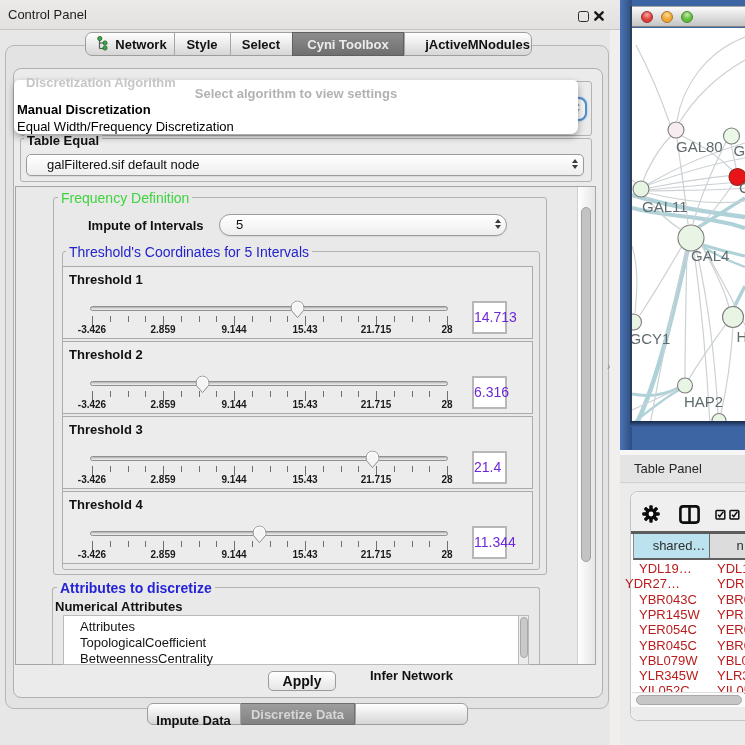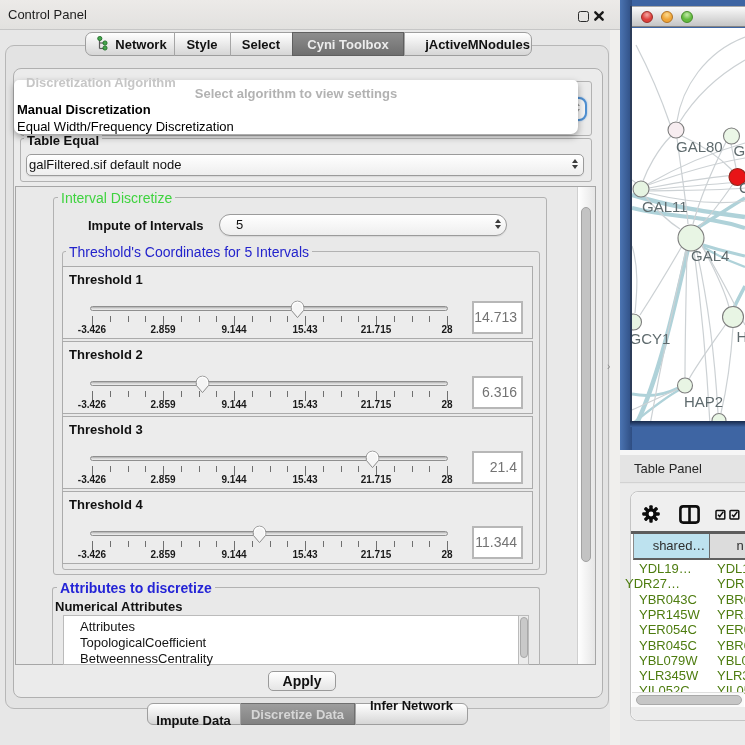--- a/index.html
+++ b/index.html
@@ -5,33 +5,33 @@
 html,body { width:745px; height:745px; }
 body { font-family:"Liberation Sans", sans-serif; background:#e7e7e7; position:relative; overflow:hidden; }
 .abs { position:absolute; }
 .tpanel { position:absolute; width:471px; height:73px; border:1px solid #ababab; background:#ececec; }
 .tlabel { position:absolute; left:6px; top:5px; font-size:13px; font-weight:bold; color:#111; }
 .track { position:absolute; left:27px; top:39px; width:358px; height:5px; border-radius:3px;
          background:linear-gradient(#adadad 0%,#dcdcdc 55%,#efefef 100%); border:1px solid #8f8f8f; }
 .tick { position:absolute; top:49px; width:1px; background:#6f6f6f; }
 .tlab { position:absolute; top:57px; width:60px; text-align:center; font-size:10px; font-weight:bold; color:#1a1a1a; }
 .thumb { position:absolute; top:33px; }
-.vbox { position:absolute; left:409px; top:34px; width:51px; height:33px; background:#fff;
-        border:2px solid #b7b7b7; font-size:14px; color:#737373; text-align:right;
+.vbox { position:absolute; left:409px; top:34px; width:35px; height:33px; background:#fff;
+        border:2px solid #b7b7b7; font-size:14px; color:#6d28d9; text-align:right;
         line-height:29px; padding-right:4px; }
 .gtitle { position:absolute; font-size:13px; font-weight:bold; padding:0 3px; background:#ebebeb; white-space:nowrap; }
 .gbox { position:absolute; border:1px solid #b2b2b2; border-radius:3px; }
 .combo { position:absolute; height:22px; border:1px solid #9b9b9b; border-radius:5px;
          background:linear-gradient(#ffffff,#eeeeee); font-size:13px; color:#111; line-height:20px;
-         padding-left:2px; box-shadow:0 1px 1px rgba(0,0,0,0.08); }
+         padding-left:20px; box-shadow:0 1px 1px rgba(0,0,0,0.08); }
 .seg { position:absolute; border:1px solid #9e9e9e; background:linear-gradient(#ffffff,#d6d6d6); z-index:5; }
 .seglab { position:absolute; top:0; height:100%; display:flex; align-items:center; justify-content:center;
           font-size:13px; font-weight:600; color:#111; z-index:7; }
 .segdiv { position:absolute; top:0; width:1px; height:100%; background:#a5a5a5; z-index:6; }
-.cell { position:absolute; font-size:13px; color:#4d7c0f; white-space:nowrap; }
+.cell { position:absolute; font-size:13px; color:#b91c1c; white-space:nowrap; }
 .net { position:absolute; left:632px; top:27px; }
 </style></head>
 <body>
 
 <div class="abs" style="left:0;top:0;width:620px;height:30px;background:linear-gradient(#eceae8,#e2e1df);border-bottom:1px solid #c6c6c6;"></div>
 <div class="abs" style="left:8px;top:7px;font-size:13px;color:#1d1d1d;">Control Panel</div>
 <div class="abs" style="left:578px;top:11px;width:10.5px;height:10.5px;border:1.6px solid #2b2b2b;border-radius:2.5px;"></div>
 <svg class="abs" style="left:593px;top:10px;" width="12" height="12" viewBox="0 0 12 12">
 <line x1="2.3" y1="2.3" x2="9.7" y2="9.7" stroke="#1a1a1a" stroke-width="2.4" stroke-linecap="round"></line>
 <line x1="9.7" y1="2.3" x2="2.3" y2="9.7" stroke="#1a1a1a" stroke-width="2.4" stroke-linecap="round"></line>
@@ -200,21 +200,21 @@
 <div class="combo" style="left:26px;top:154px;width:558px;">galFiltered.sif default node</div>
 <div style="position:absolute;left:572px;top:158.5px;width:0;height:0;border-left:3.5px solid transparent;border-right:3.5px solid transparent;border-bottom:4.5px solid #3c3c3c;"></div>
 <div style="position:absolute;left:572px;top:165.0px;width:0;height:0;border-left:3.5px solid transparent;border-right:3.5px solid transparent;border-top:4.5px solid #3c3c3c;"></div>
 
 <div class="abs" style="left:15px;top:186px;width:581px;height:479px;background:#e9e9e9;border:1px solid #a6a6a6;"></div>
 
 <div class="abs" style="left:577px;top:187px;width:18px;height:477px;background:linear-gradient(90deg,#ffffff,#e6e6e6);border-left:1px solid #d0d0d0;"></div>
 <div class="abs" style="left:581px;top:207px;width:10px;height:355px;background:#c3c3c3;border:1px solid #a2a2a2;border-radius:5px;"></div>
 
 <div class="gbox" style="left:53px;top:197px;width:494px;height:378px;border-radius:3px;"></div>
-<div class="gtitle" style="left:58px;top:190px;color:#3fd33f;background:#e9e9e9;font-weight:normal;font-size:14px;">Interval Discretize</div>
+<div class="gtitle" style="left:58px;top:190px;color:#3fd33f;background:#e9e9e9;font-weight:normal;font-size:14px;">Frequency Definition</div>
 
 <div class="abs" style="left:88px;top:218px;font-size:13px;font-weight:bold;color:#111;">Impute of Intervals</div>
 <div class="combo" style="left:219px;top:214px;width:288px;border-radius:11px;padding-left:16px;">5</div>
 <div style="position:absolute;left:495px;top:218.5px;width:0;height:0;border-left:3.5px solid transparent;border-right:3.5px solid transparent;border-bottom:4.5px solid #3c3c3c;"></div>
 <div style="position:absolute;left:495px;top:225.0px;width:0;height:0;border-left:3.5px solid transparent;border-right:3.5px solid transparent;border-top:4.5px solid #3c3c3c;"></div>
 
 <div class="gbox" style="left:62px;top:251px;width:478px;height:319px;"></div>
 <div class="gtitle" style="left:66px;top:244px;color:#2323cc;background:#e9e9e9;font-weight:normal;font-size:14px;">Threshold's Coordinates for 5 Intervals</div>
 
 <div class="tpanel" style="left:62px;top:266px;">
@@ -374,21 +374,21 @@
 
 <div class="abs" style="left:268px;top:671px;width:68px;height:20px;border:1px solid #9a9a9a;border-radius:5px;
      background:linear-gradient(#ffffff,#e5e5e5);font-size:14px;font-weight:600;color:#111;text-align:center;line-height:19px;">Apply</div>
 
 <div class="seg" style="left:147px;top:703px;width:321px;height:22px;border-radius:6px;"></div>
 <div class="abs" style="left:240px;top:703px;width:115px;height:22px;background:linear-gradient(#9d9d9d,#828282);border:1px solid #6f6f6f;z-index:6;"></div>
 <div class="segdiv" style="left:240px;top:703px;height:22px;"></div>
 <div class="segdiv" style="left:355px;top:703px;height:22px;"></div>
 <div class="seglab" style="left:147px;top:703px;width:93px;height:34px;">Impute Data</div>
 <div class="seglab" style="left:240px;top:703px;width:115px;height:22px;color:#d6d6d6;">Discretize Data</div>
-<div class="seglab" style="left:355px;top:694px;width:113px;height:22px;text-align:center;">Infer Network</div>
+<div class="seglab" style="left:355px;top:664px;width:113px;height:22px;text-align:center;">Infer Network</div>
 
 <div class="abs" style="left:607px;top:361px;font-size:10px;color:#8a8a8a;">›</div>
 
 <div class="abs" style="left:14px;top:80px;width:564px;height:54px;background:#ffffff;border-radius:5px 5px 7px 7px;
      box-shadow:0 3px 7px rgba(0,0,0,0.35);z-index:50;"></div>
 <div class="abs" style="left:14px;top:86px;width:564px;text-align:center;font-size:13px;font-weight:600;color:#b2b2b2;z-index:51;">Select algorithm to view settings</div>
 <div class="abs" style="left:17px;top:102px;font-size:13px;font-weight:bold;color:#000;z-index:51;">Manual Discretization</div>
 <div class="abs" style="left:17px;top:119px;font-size:13px;color:#000;z-index:51;">Equal Width/Frequency Discretization</div>
 
 </body></html>

